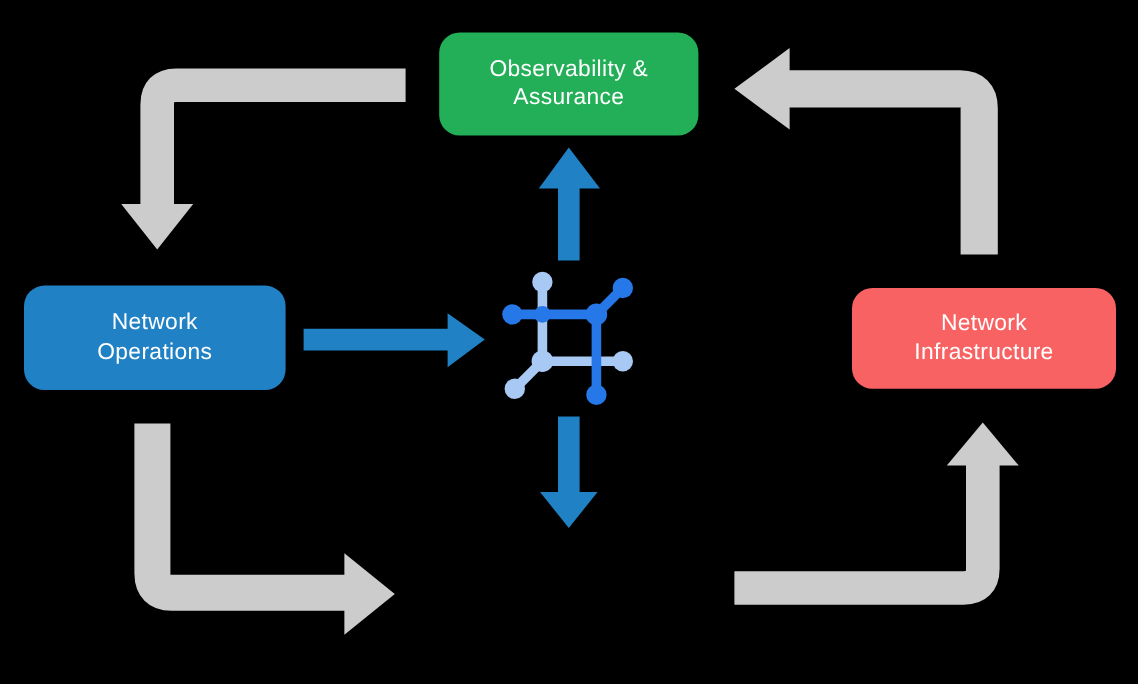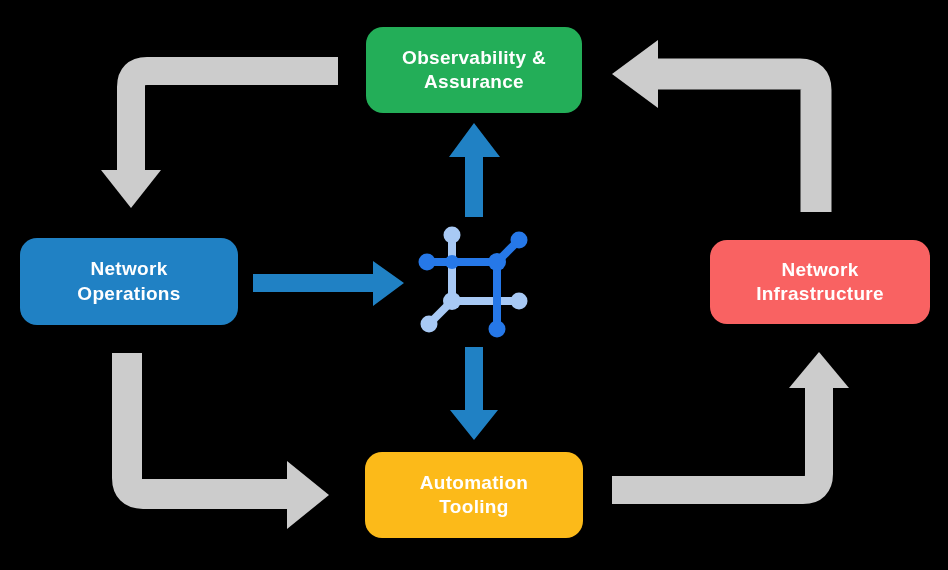--- a/index.html
+++ b/index.html
@@ -20,21 +20,21 @@
     border-radius: 17px;
     display: flex;
     align-items: center;
     justify-content: center;
     text-align: center;
   }
   .node-label {
     color: #fff;
     font-size: 19px;
     line-height: 1.27;
-    font-weight: bold;
+    font-weight: normal;
     letter-spacing: 0.3px;
     white-space: pre-line;
   }
   #box-observability { left: 366px; top: 27px;  width: 216px; height: 86px; }
   #box-operations    { left: 20px;  top: 238px; width: 218px; height: 87px; }
   #box-infrastructure{ left: 710px; top: 240px; width: 220px; height: 84px; }
   #box-automation    { left: 365px; top: 452px; width: 218px; height: 86px; }
 </style>
 </head>
 <body>
@@ -87,18 +87,14 @@
   <div class="node-box" id="box-operations" style="background-color: rgb(32, 129, 196);">
     <span class="node-label" style="color: rgb(255, 255, 255);">Network
 Operations</span>
   </div>
 
   <div class="node-box" id="box-infrastructure" style="background-color: rgb(249, 98, 98);">
     <span class="node-label" style="color: rgb(255, 255, 255);">Network
 Infrastructure</span>
   </div>
 
-  <div class="node-box" id="box-automation" style="background-color: rgb(252, 186, 25);">
-    <span class="node-label" style="color: rgb(255, 255, 255);">Automation
-Tooling</span>
-  </div>
 
 </div>
 
 </body></html>

